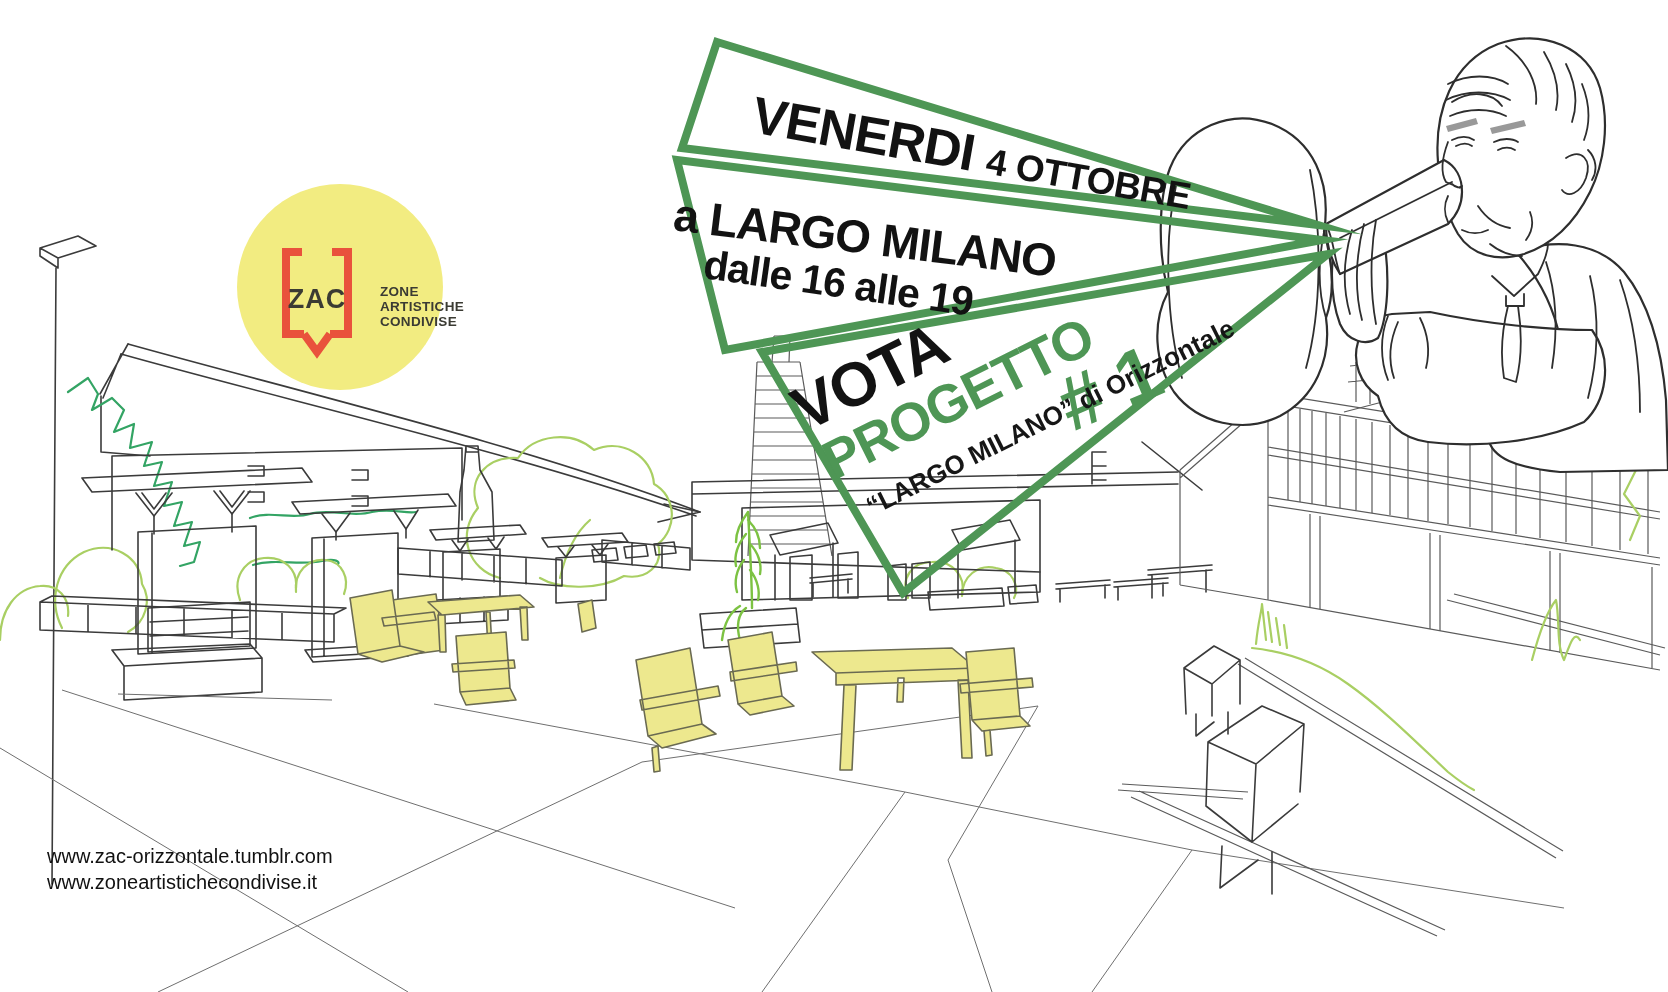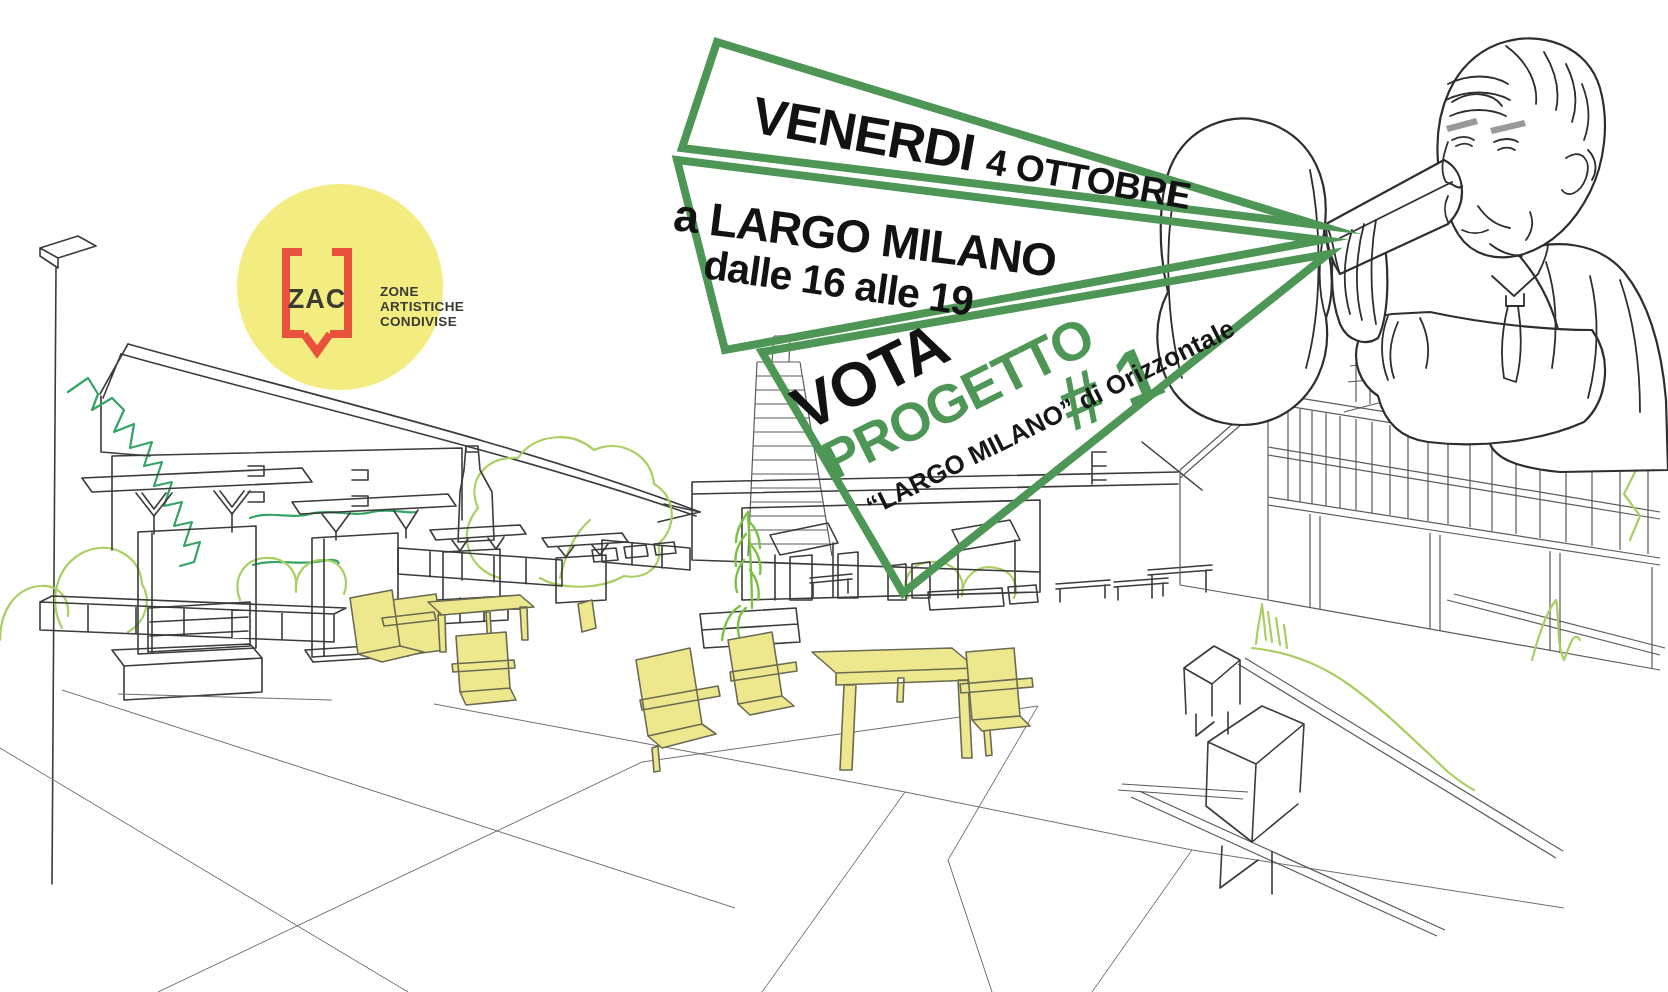--- a/index.html
+++ b/index.html
@@ -247,13 +247,15 @@
     <circle class="logoCircle" cx="340" cy="287" r="103"></circle>
     <path class="logoBracket" d="M302,252 L286,252 L286,334 L304,334 M332,252 L348,252 L348,334 L330,334 M304,334 L317,352 L330,334"></path>
     <text class="logoTxt" x="317" y="308" text-anchor="middle">ZAC</text>
     <text class="logoSide" x="380" y="296">ZONE</text>
     <text class="logoSide" x="380" y="311">ARTISTICHE</text>
     <text class="logoSide" x="380" y="326">CONDIVISE</text>
   </g>
 </svg>
 
 <div class="footer">
+  <div>www.zac-orizzontale.tumblr.com</div>
+  <div>www.zoneartistichecondivise.it</div>
 </div>
 
 </body></html>

